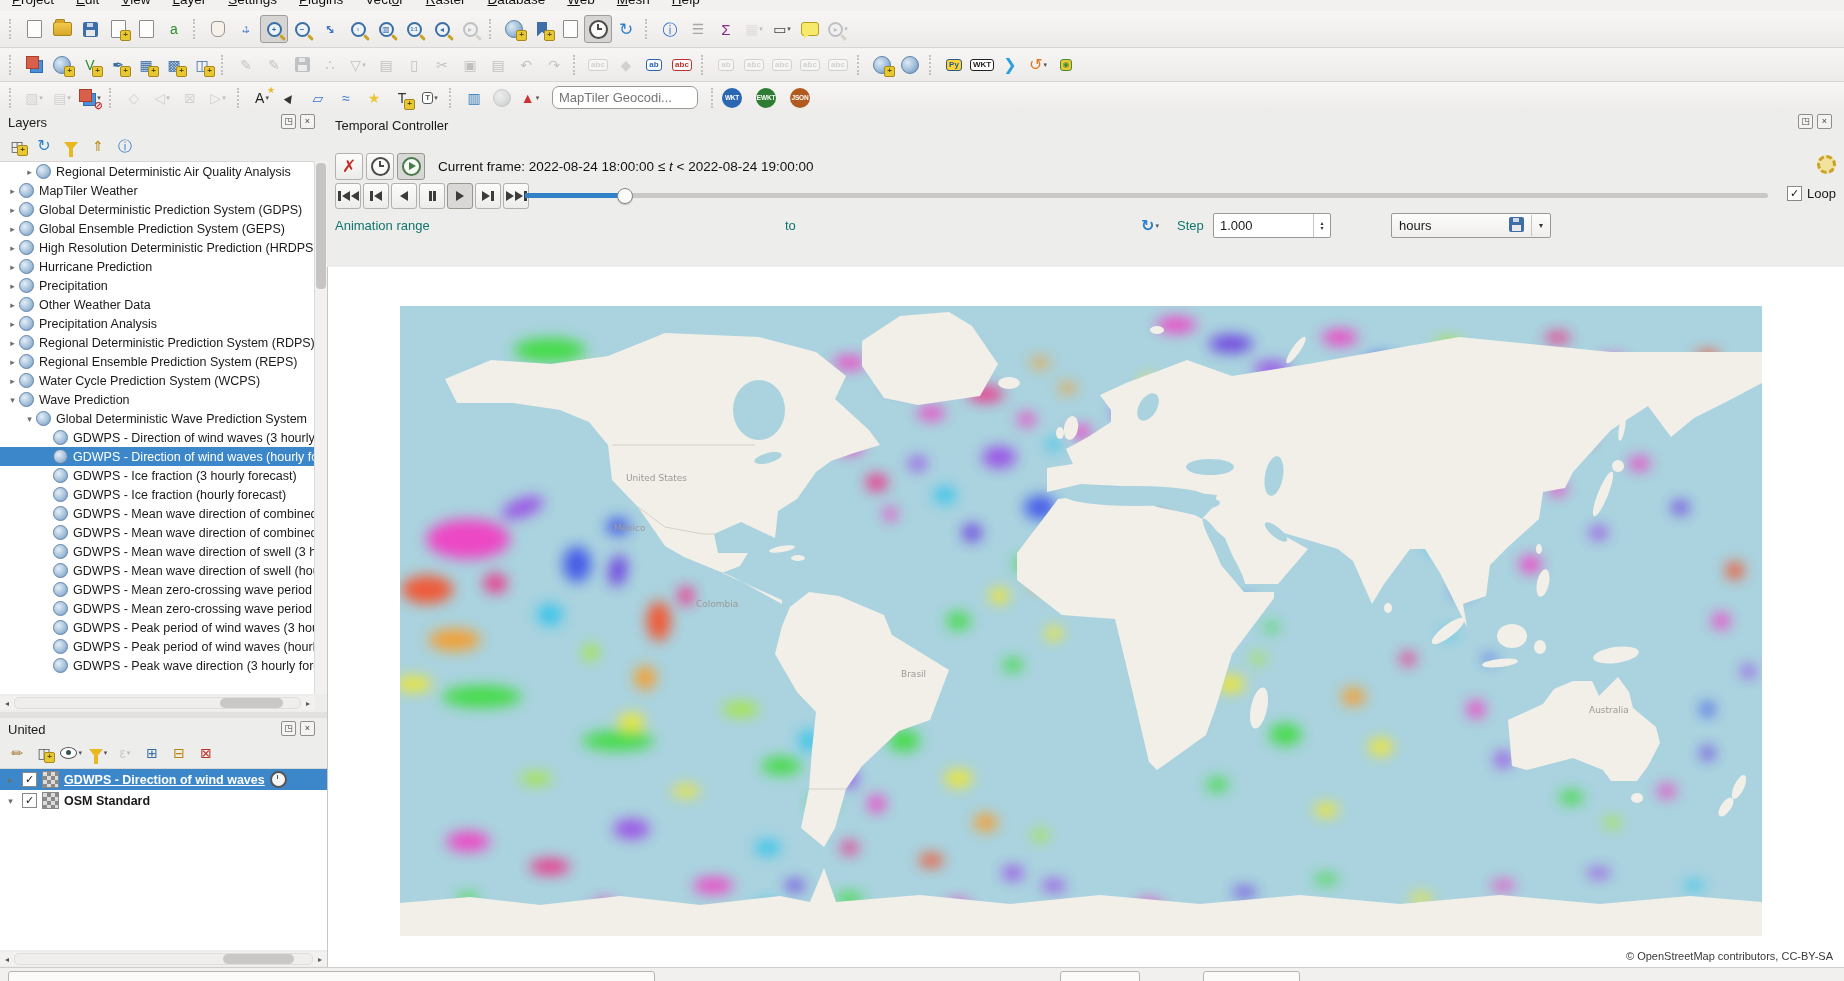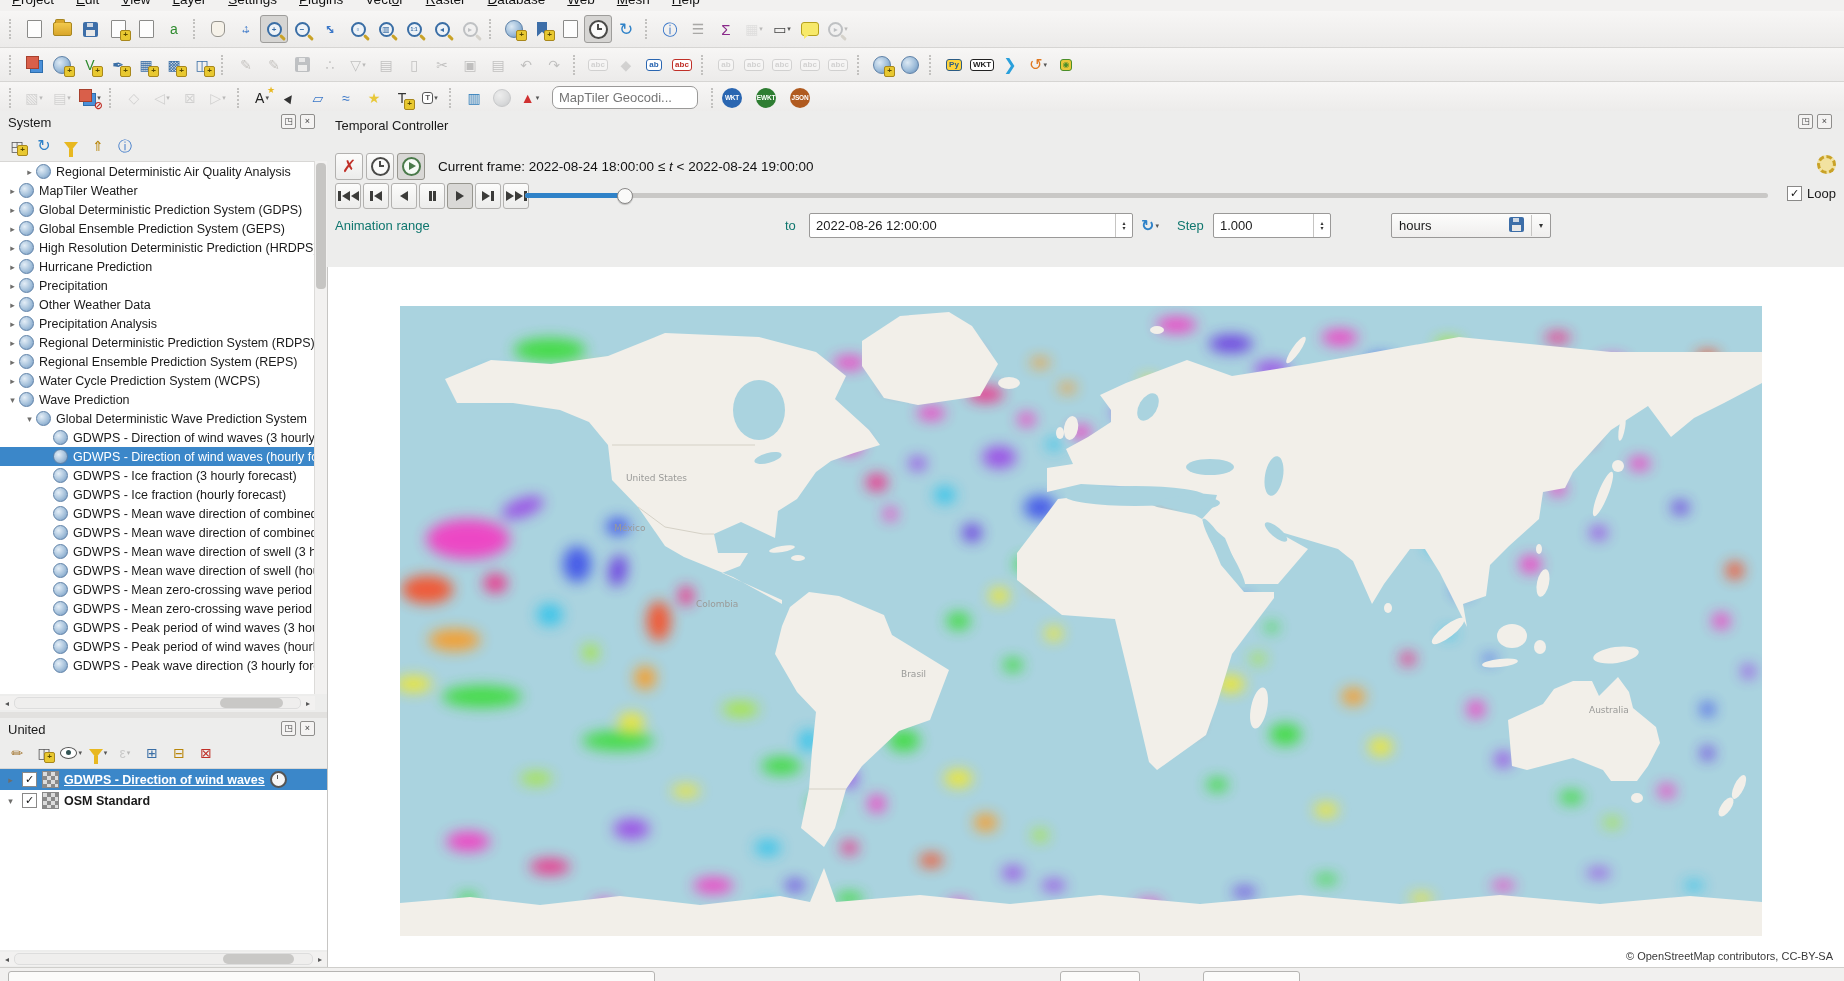--- a/index.html
+++ b/index.html
@@ -482,21 +482,21 @@
       </span>
       <input type="text" placeholder="MapTiler Geocodi..." style="width: 132px; height: 21px; margin: 0px 8px; border: 1px solid rgb(154, 153, 152); border-radius: 7px; padding: 0px 6px; font-size: 13px; color: rgb(51, 51, 51); font-family: inherit;">
       <span class="grip"></span>
       <span class="badge" style="background: rgb(42, 102, 177); margin-right: 14px;">WKT</span>
       <span class="badge" style="background: rgb(46, 125, 50); margin-right: 14px;">EWKT</span>
       <span class="badge" style="background: rgb(176, 90, 31); margin-right: 14px;">JSON</span>
     </div>
 
   <div id="browser" class="panel">
     <div class="ptitle">
-      <span>System</span>
+      <span>Layers</span>
       <span class="pbtns">
         <span class="pbtn">◳</span>
         <span class="pbtn">×</span>
       </span>
     </div>
     <div class="ptools" id="btools">
         <span class="tb">
           <span class="gly" style="color: rgb(85, 85, 85);">◰</span>
           <span class="plusb">+</span>
         </span>
@@ -788,27 +788,20 @@
       </div>
       <label id="loopwrap">
         <span class="cb">✓</span>
         <span>Loop</span>
       </label>
     </div>
 
     <div id="trowC">
       <span class="lbl" style="left:0">Animation range</span>
       <span class="lbl" style="left:450px">to</span>
-      <div class="dtin" style="left:474px;width:322px">
-        <span class="val">2022-08-26 12:00:00</span>
-        <span class="spin">
-            <span>▴</span>
-            <span>▾</span>
-          </span>
-      </div>
       <div class="refbtn" style="left:806px">
         <span class="gly">↻</span>
           <span class="dd">▾</span>
       </div>
       <span class="lbl" style="left:842px">Step</span>
       <div class="dtin" style="left:878px;width:116px">
         <span class="val">1.000</span>
         <span class="spin">
             <span>▴</span>
             <span>▾</span>

